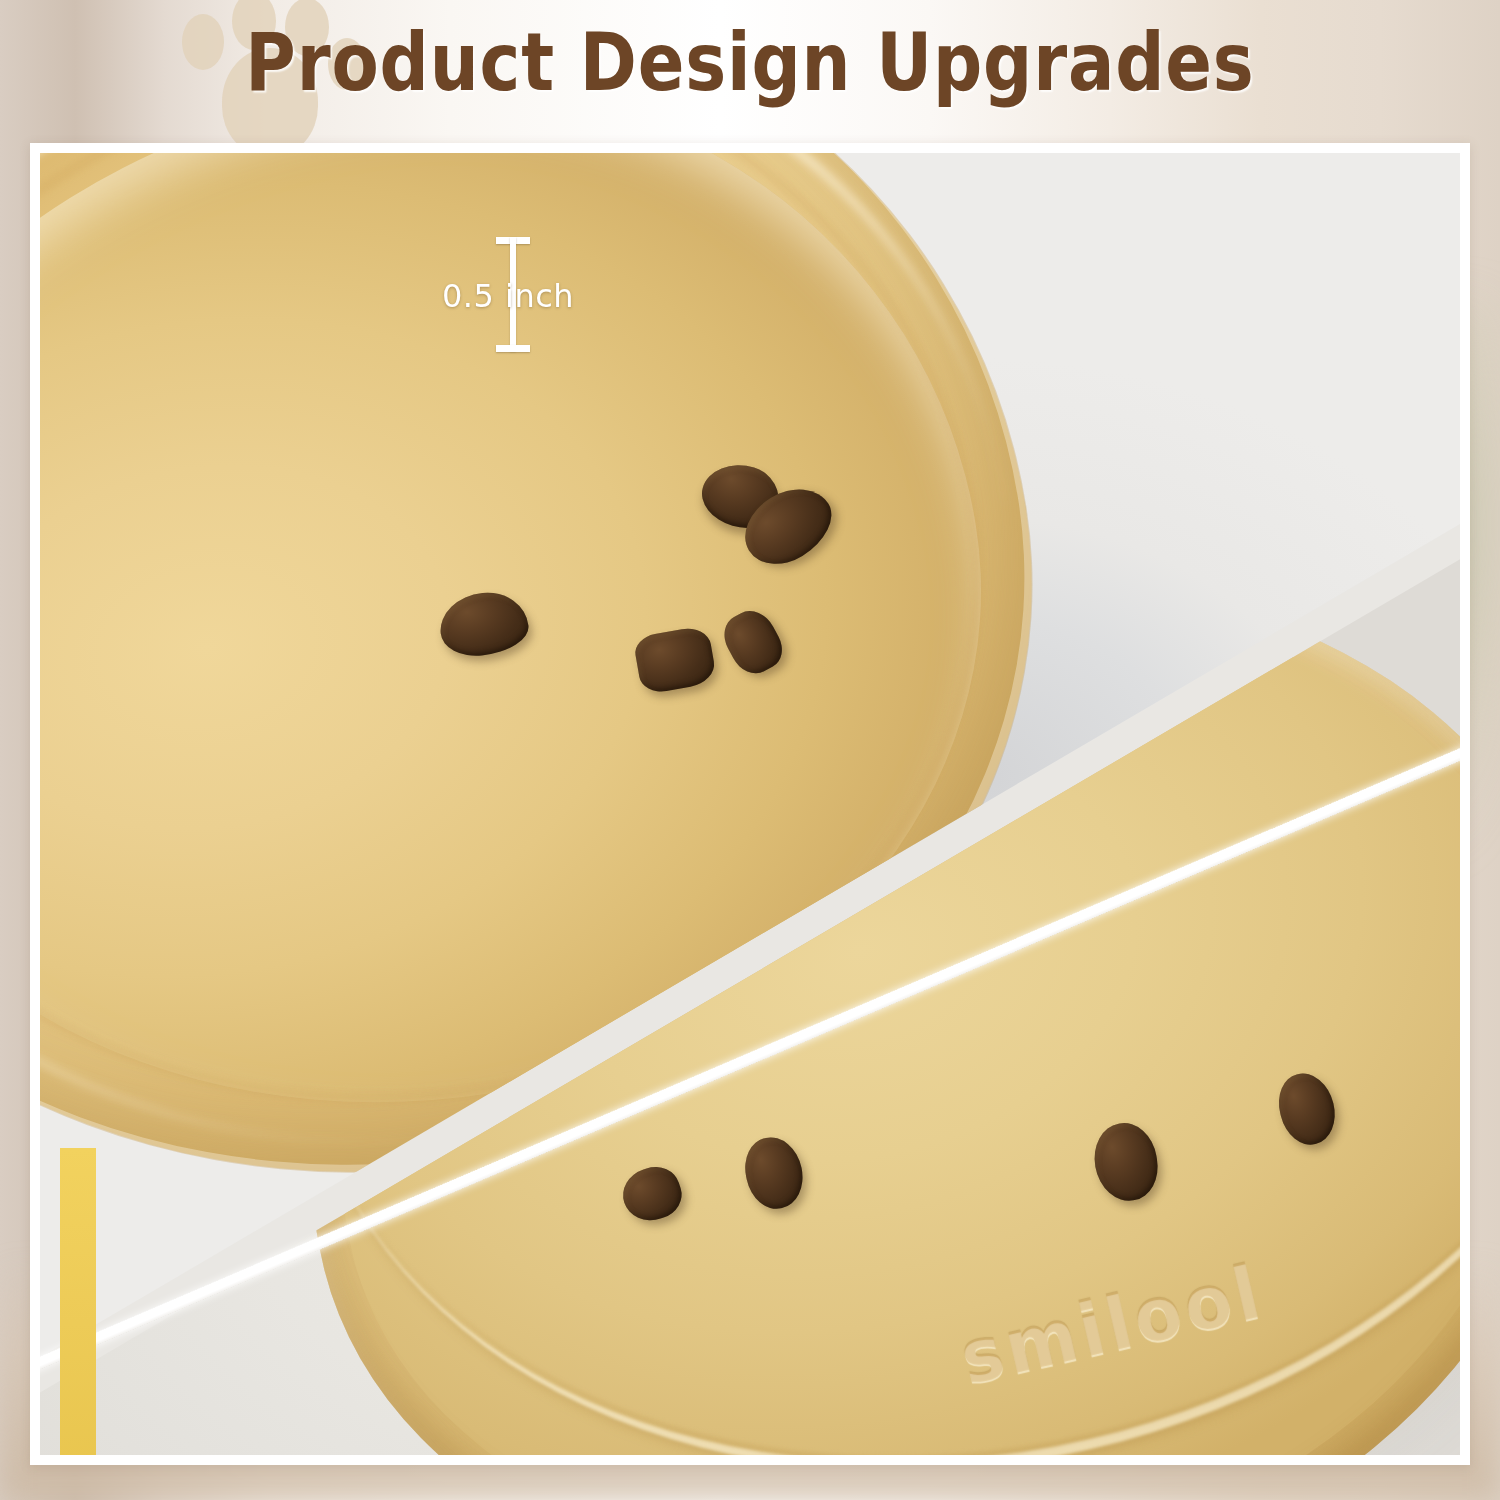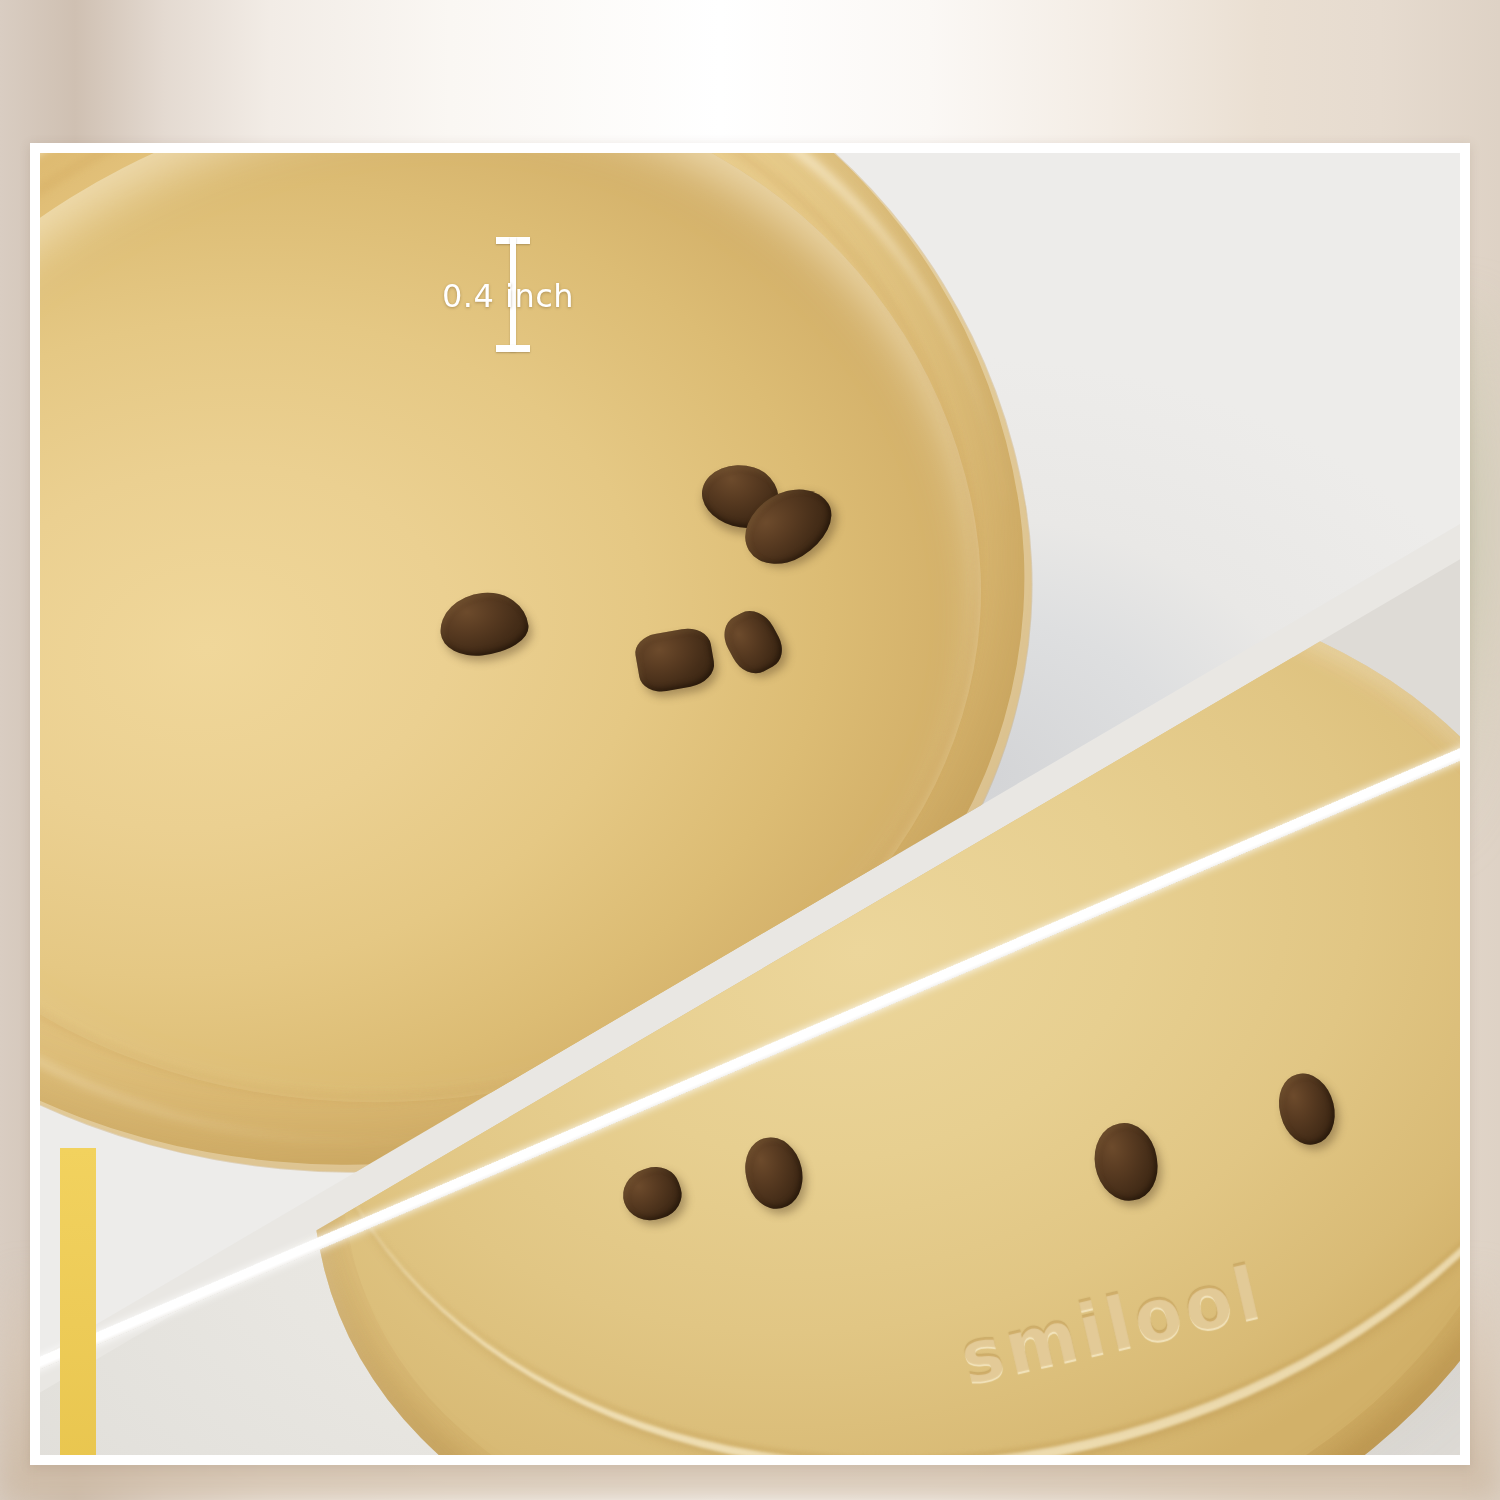--- a/index.html
+++ b/index.html
@@ -262,20 +262,32 @@
 </style>
 </head>
 <body>
 
 <div class="stage">
 
   <div class="bg-room"></div>
   <div class="bg-plant"></div>
   <div class="bg-floor"></div>
 
+  <div class="header">
+
+    <div class="paw" style="left:176px;top:-6px;width:190px;height:170px;">
+      <div class="pad" style="left:46px;top:54px;width:96px;height:108px;border-radius:50% 50% 46% 46%;"></div>
+      <div class="pad" style="left:6px;top:20px;width:42px;height:56px;"></div>
+      <div class="pad" style="left:56px;top:-2px;width:44px;height:58px;"></div>
+      <div class="pad" style="left:109px;top:4px;width:44px;height:58px;"></div>
+      <div class="pad" style="left:152px;top:44px;width:38px;height:52px;"></div>
+    </div>
+
+    <div class="title">Product Design Upgrades</div>
+  </div>
 
   <div class="frame">
     <div class="photo">
 
       <div class="panel-top">
         <div class="mat-top-shadow"></div>
         <div class="mat-top"></div>
         <div class="mat-top-basin"></div>
         <div class="mat-top-rim"></div>
         <div class="mat-top-rim2"></div>
@@ -284,21 +296,21 @@
         <div class="kibble" style="left:400px;top:440px;width:88px;height:62px;border-radius:52% 48% 56% 44% / 58% 60% 40% 42%;transform:rotate(-6deg);"></div>
         <div class="kibble" style="left:662px;top:312px;width:78px;height:62px;border-radius:56% 44% 50% 50% / 54% 56% 44% 46%;transform:rotate(16deg);"></div>
         <div class="kibble" style="left:702px;top:340px;width:92px;height:66px;border-radius:50% 50% 54% 46% / 50% 54% 46% 50%;transform:rotate(-32deg);"></div>
         <div class="kibble" style="left:597px;top:478px;width:76px;height:58px;border-radius:30% 34% 36% 32%;transform:rotate(-10deg);"></div>
         <div class="kibble" style="left:688px;top:458px;width:50px;height:62px;border-radius:40% 44% 38% 42%;transform:rotate(-28deg);"></div>
 
         <div class="measure" style="left:438px;top:84px;width:200px;height:120px;">
           <div class="bar" style="left:18px;top:0px;width:34px;height:7px;"></div>
           <div class="bar" style="left:32px;top:0px;width:6px;height:114px;"></div>
           <div class="bar" style="left:18px;top:108px;width:34px;height:7px;"></div>
-          <div class="label" style="left:-36px;top:40px;">0.4 inch</div>
+          <div class="label" style="left:-36px;top:40px;">0.5 inch</div>
         </div>
       </div>
 
       <div class="panel-bottom">
         <div class="mat-bot-shadow"></div>
         <div class="mat-bot"></div>
         <div class="mat-bot-face"></div>
         <div class="mat-bot-lip"></div>
         <div class="mat-bot-groove2"></div>
         <div class="mat-bot-groove"></div>

